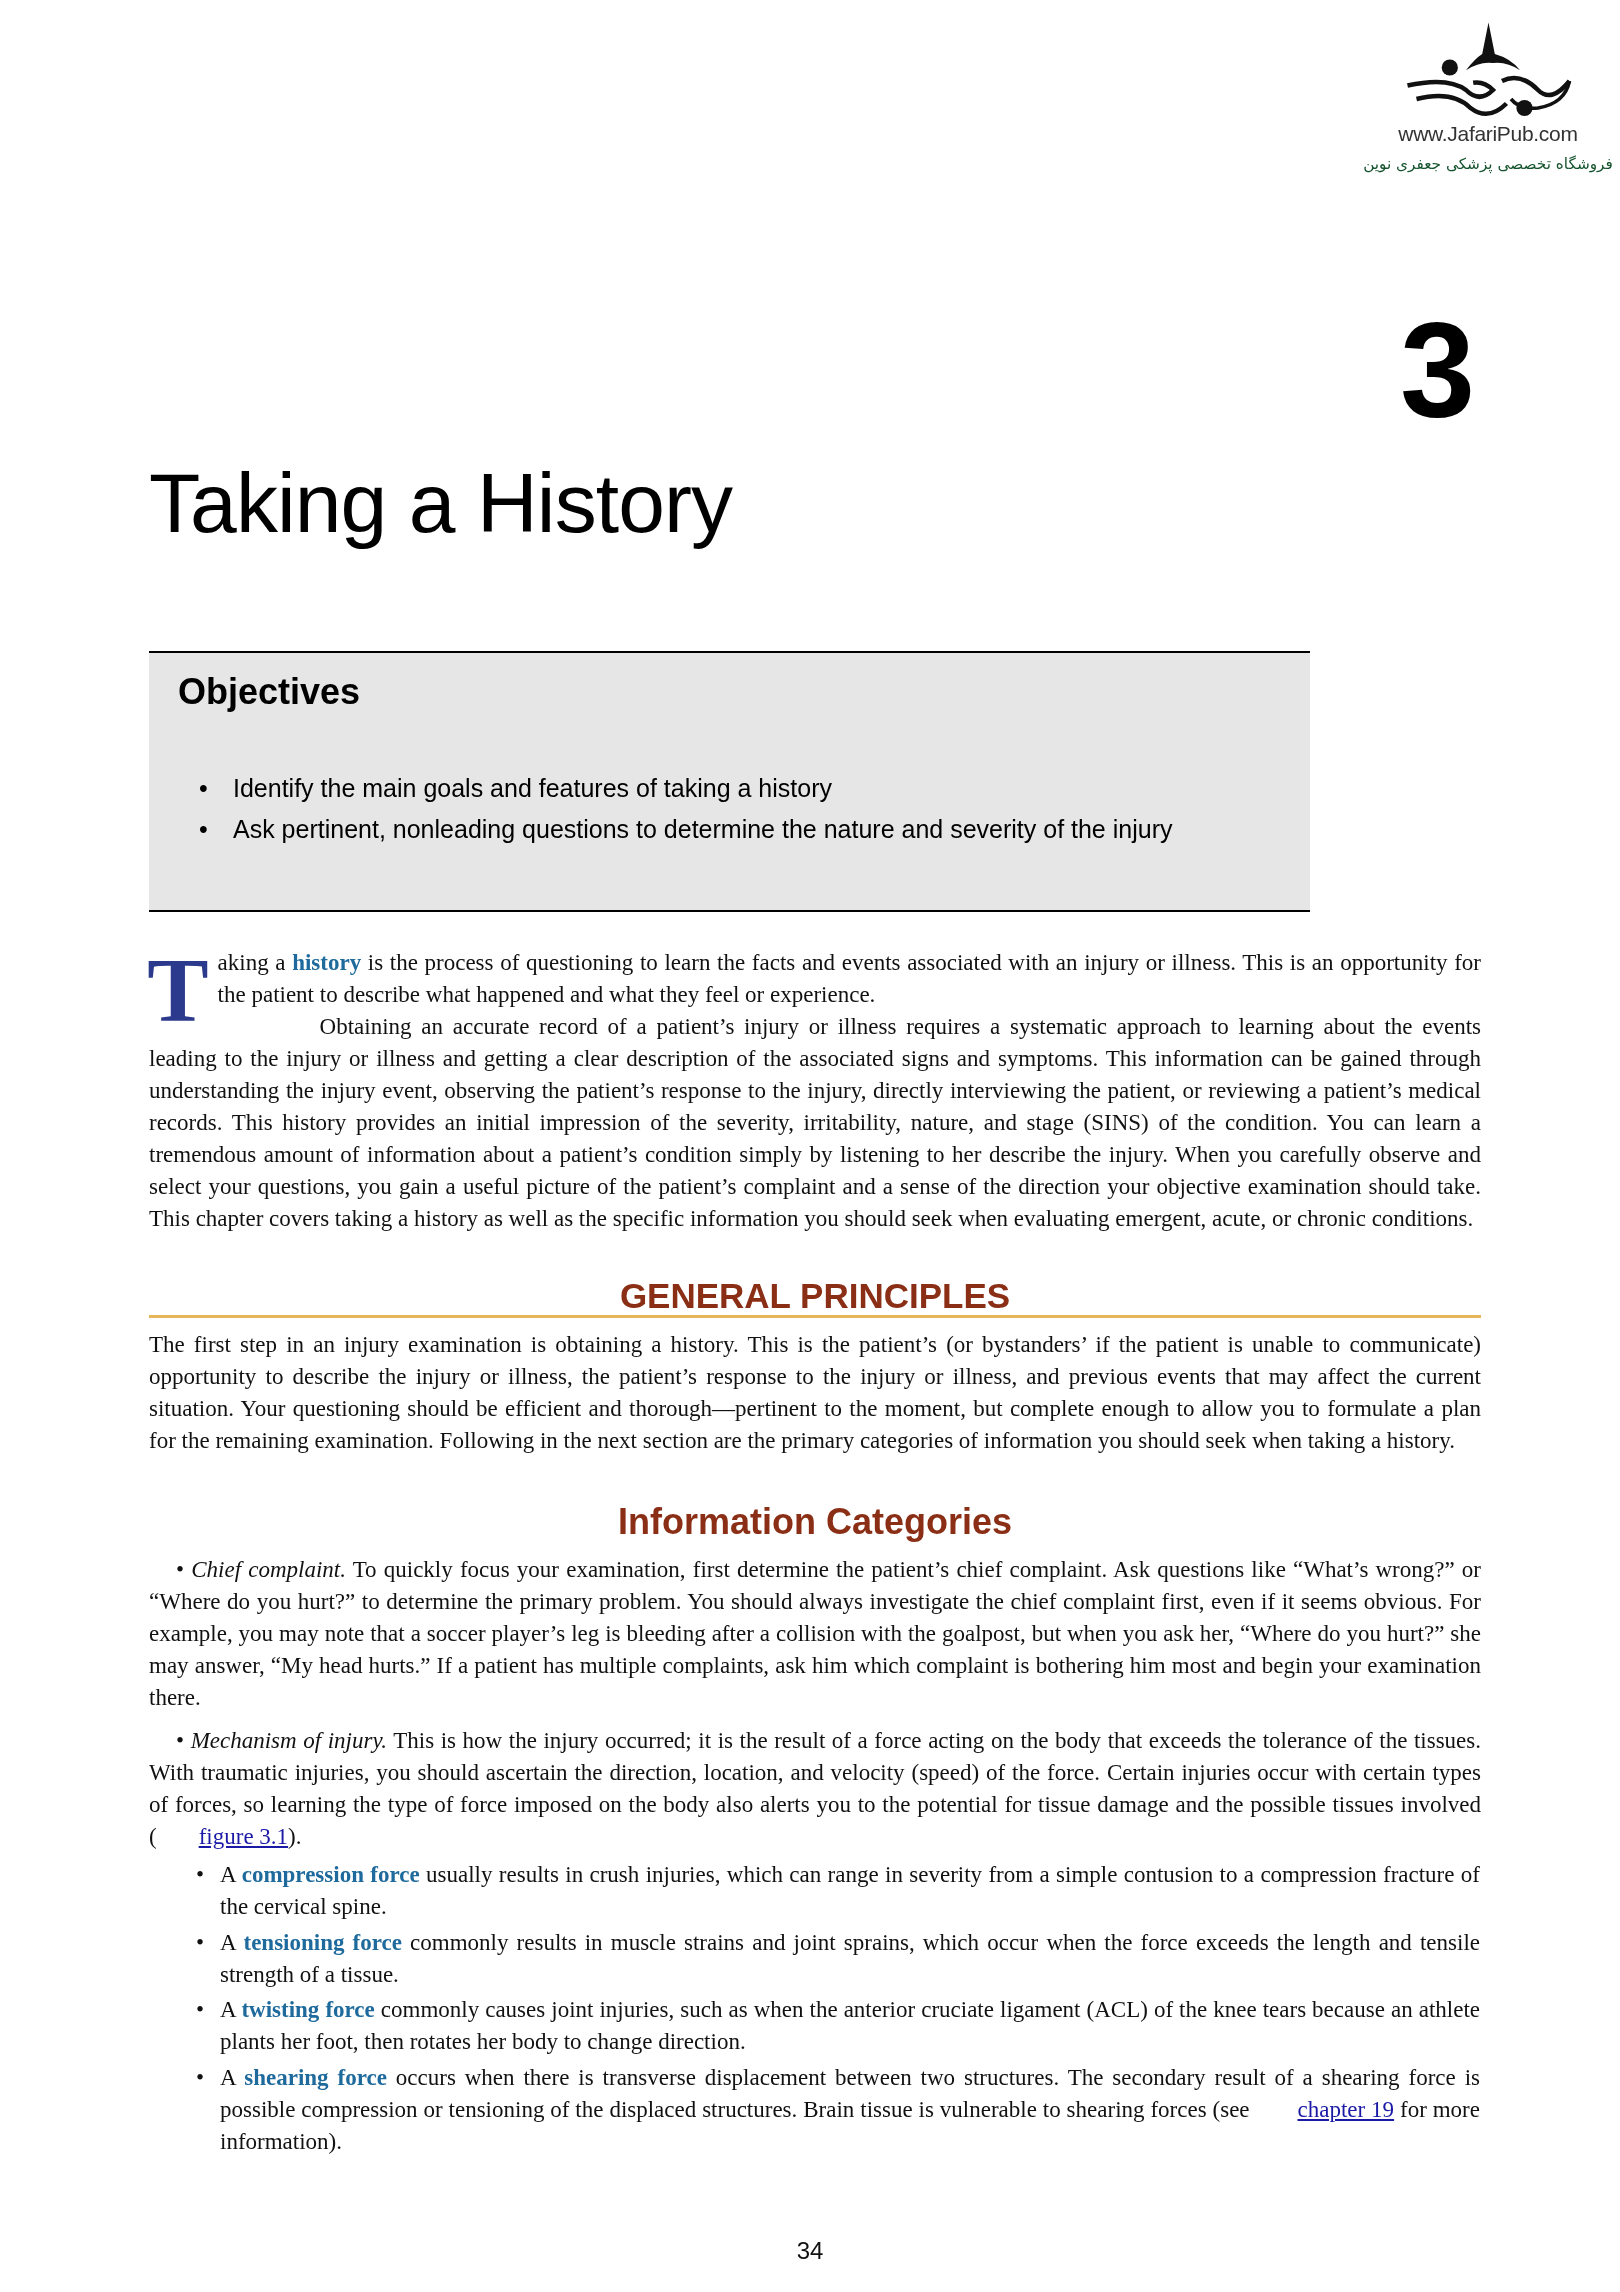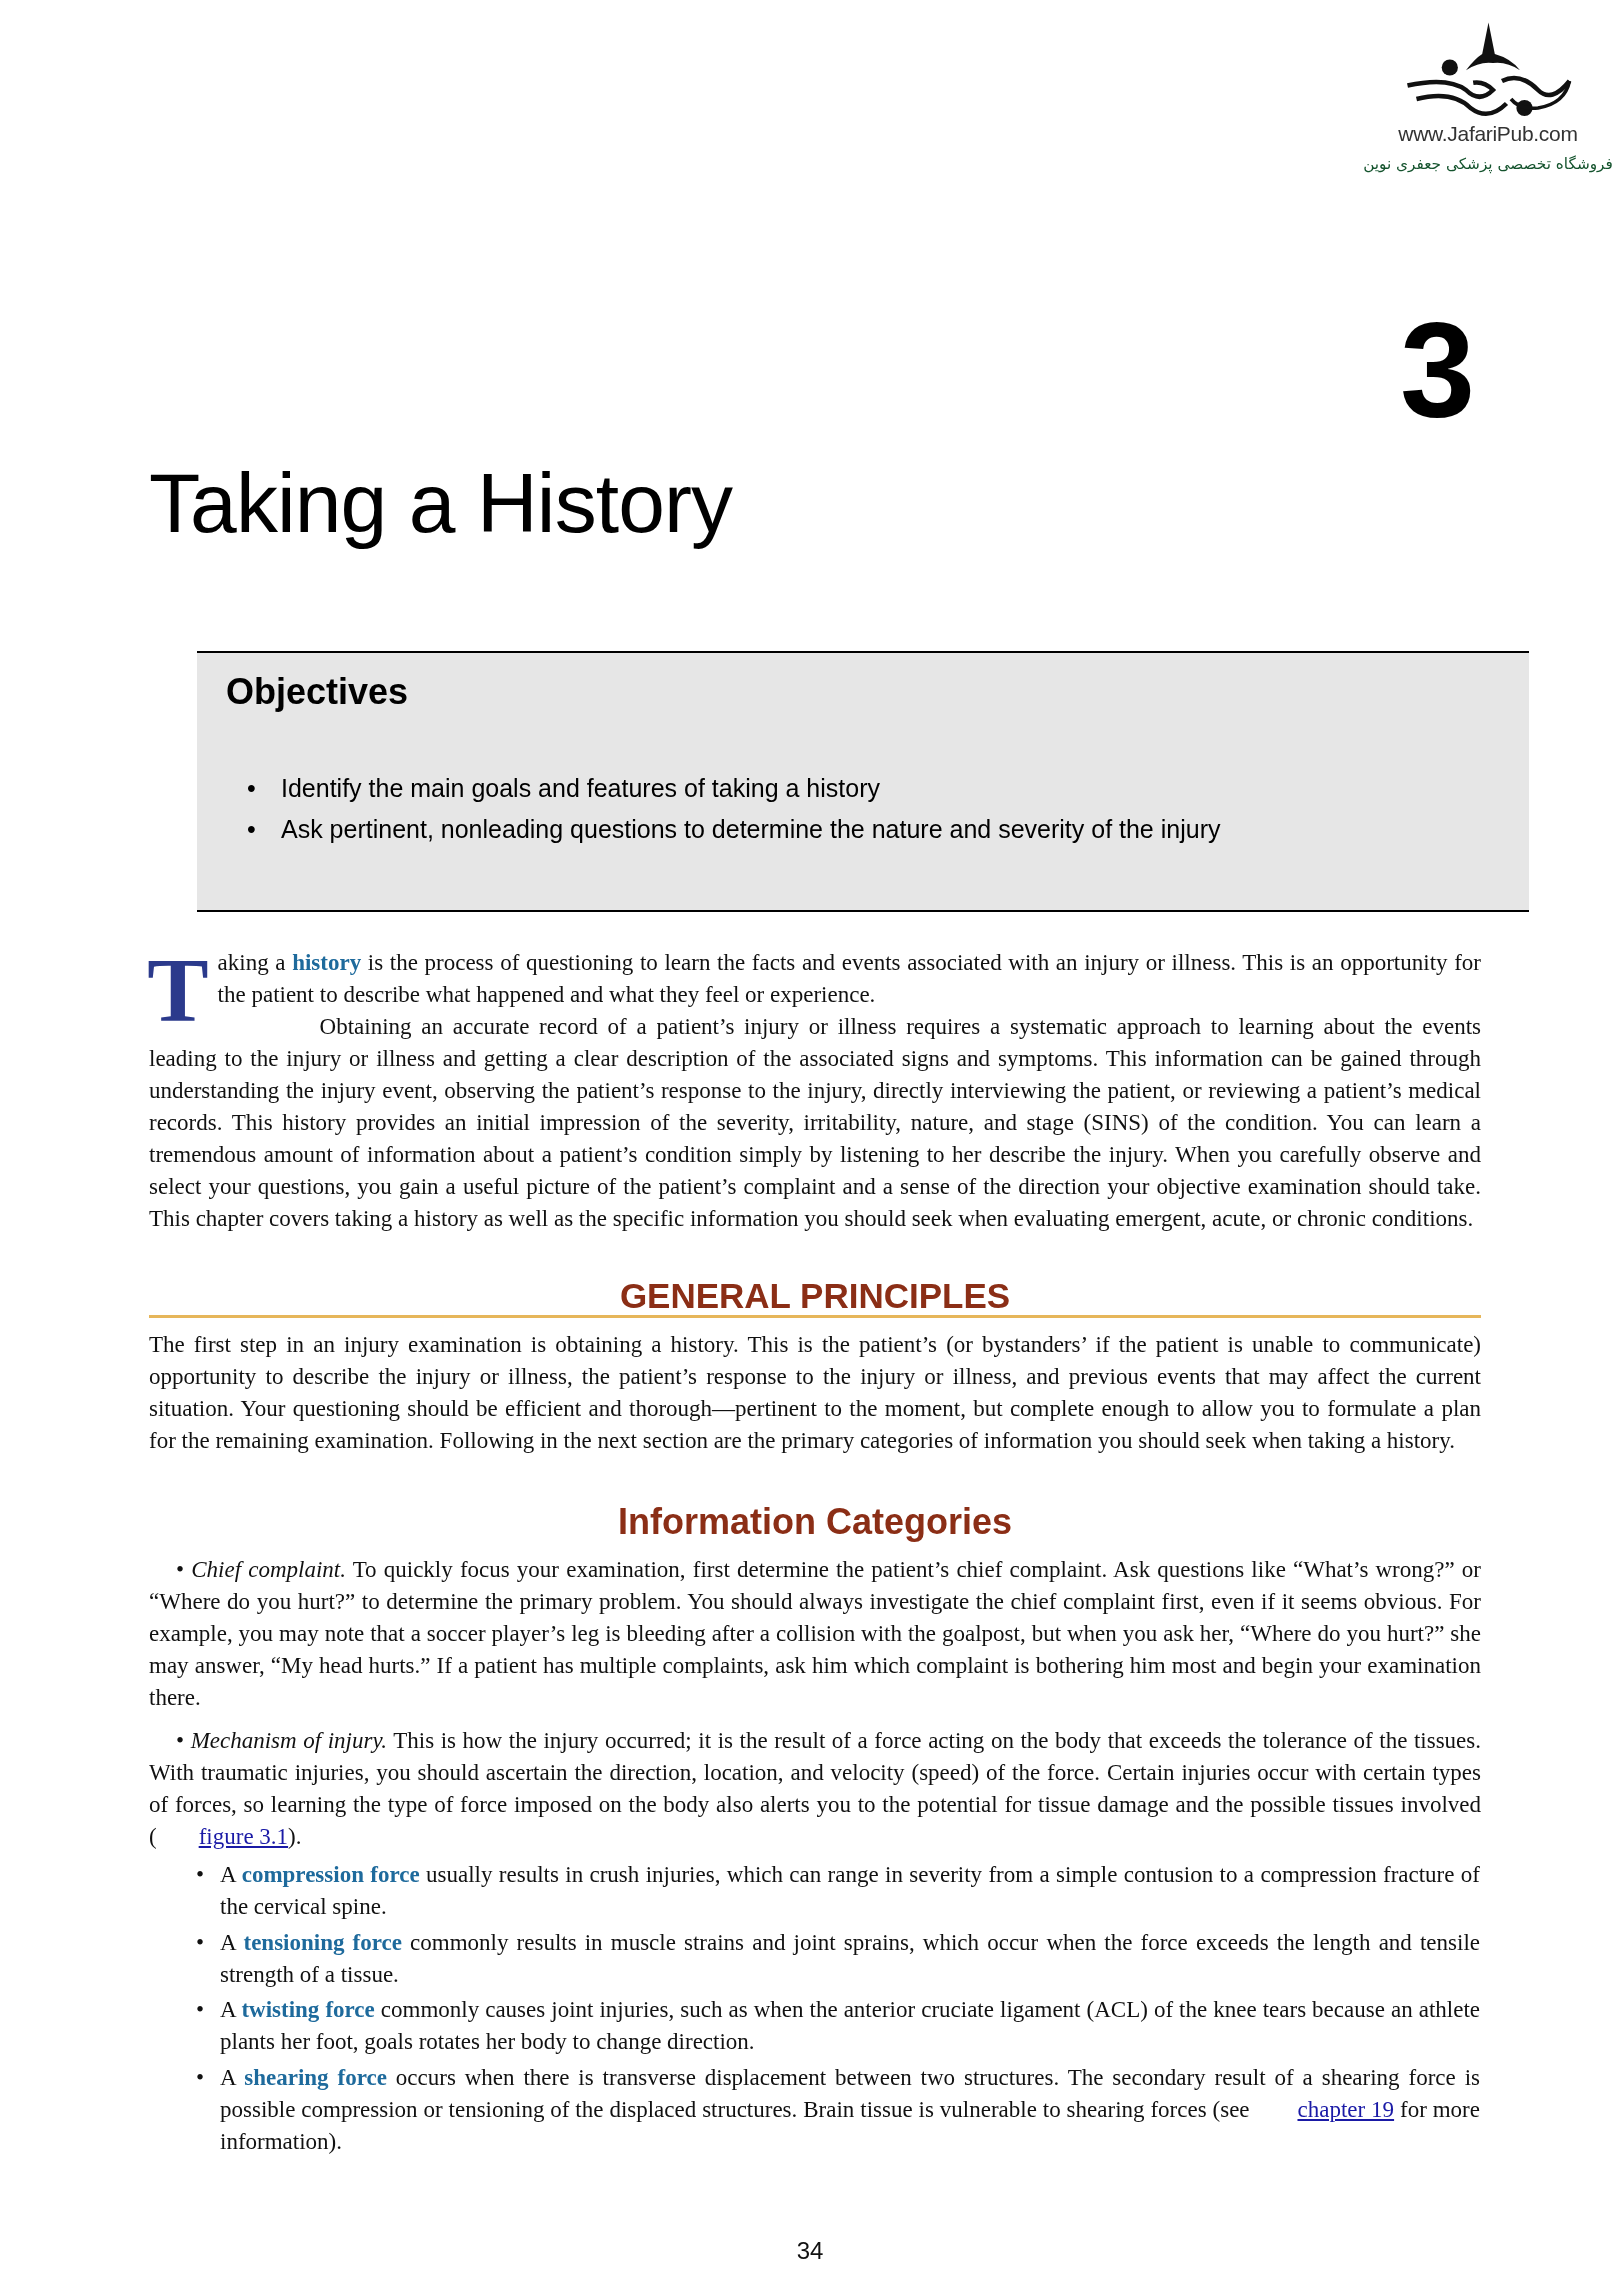--- a/index.html
+++ b/index.html
@@ -3,21 +3,21 @@
 <meta charset="utf-8">
 <style>
   html, body { margin: 0; padding: 0; background: #ffffff; }
   body { width: 1620px; height: 2293px; position: relative; overflow: hidden; color: #111; }
   .logo { position: absolute; left: 1344px; top: 18px; width: 288px; height: 171px; text-align: center; }
   .logo svg { display: block; margin: 0 auto; }
   .logo-url { font-family: "Liberation Sans", sans-serif; font-size: 21px; color: #333; margin-top: -3.6px; letter-spacing: -0.3px; }
   .logo-fa { font-family: "DejaVu Sans", sans-serif; font-size: 15.3px; color: #14532d; margin-top: 9px; direction: rtl; }
   .chapter-num { position: absolute; left: 1400px; top: 302px; font-family: "Liberation Sans", sans-serif; font-weight: bold; font-size: 135px; line-height: 1; color: #000; }
   .chapter-title { position: absolute; left: 149px; top: 461px; font-family: "Liberation Sans", sans-serif; font-weight: normal; font-size: 84px; line-height: 1; color: #000; margin: 0; letter-spacing: -0.9px; }
-  .objectives { position: absolute; left: 149px; top: 651px; width: 1332px; height: 261px; background: #e6e6e6; border-top: 2.7px solid #000; border-bottom: 2.7px solid #000; box-sizing: border-box; font-family: "Liberation Sans", sans-serif; margin-left: 48px; }
+  .objectives { position: absolute; left: 149px; top: 651px; width: 1161px; height: 261px; background: #e6e6e6; border-top: 2.7px solid #000; border-bottom: 2.7px solid #000; box-sizing: border-box; font-family: "Liberation Sans", sans-serif; }
   .objectives h2 { margin: 0; position: absolute; left: 29px; top: 18px; font-size: 36px; font-weight: bold; color: #000; }
   .objectives .intro { position: absolute; left: 32px; top: 77px; font-size: 25px; color: #000; }
   .objectives ul { position: absolute; left: 50px; top: 115px; margin: 0; padding: 0; list-style: none; }
   .objectives li { font-size: 25px; line-height: 41px; color: #000; position: relative; padding-left: 34px; }
   .objectives li::before { content: "\2022"; position: absolute; left: 0; top: 0; font-size: 25px; }
   .body-text { font-family: "Liberation Serif", serif; font-size: 23px; line-height: 32px; color: #111; text-align: justify; text-align-last: left; }
   .intro-block { position: absolute; left: 149px; top: 947px; width: 1332px; }
   .dropcap { float: left; font-family: "Liberation Serif", serif; font-weight: bold; font-size: 92px; line-height: 72px; color: #2b3a8c; margin: 7.2px 9px 0 -1.8px; height: 68px; }
   .kw { color: #1e6a9c; font-weight: bold; }
   .indent { text-indent: 102px; }
@@ -81,18 +81,18 @@
   <p><span class="lead">•</span>&nbsp;<i>Chief complaint.</i><span> To quickly focus your examination, first determine the patient’s chief complaint. Ask questions like “What’s wrong?” or “Where do you hurt?” to determine the primary problem. You should always investigate the chief complaint first, even if it seems obvious. For example, you may note that a soccer player’s leg is bleeding after a collision with the goalpost, but when you ask her, “Where do you hurt?” she may answer, “My head hurts.” If a patient has multiple complaints, ask him which complaint is bothering him most and begin your examination there.</span></p>
 </div>
 
 <div class="moi-block body-text">
   <p><span class="lead">•</span>&nbsp;<i>Mechanism of injury.</i><span> This is how the injury occurred; it is the result of a force acting on the body that exceeds the tolerance of the tissues. With traumatic injuries, you should ascertain the direction, location, and velocity (speed) of the force. Certain injuries occur with certain types of forces, so learning the type of force imposed on the body also alerts you to the potential for tissue damage and the possible tissues involved (</span><a class="link">figure 3.1</a><span>).</span></p>
 </div>
 
 <ul class="force-list body-text">
   <li><span>A </span><span class="kw">compression force</span><span> usually results in crush injuries, which can range in severity from a simple contusion to a compression fracture of the cervical spine.</span></li>
   <li><span>A </span><span class="kw">tensioning force</span><span> commonly results in muscle strains and joint sprains, which occur when the force exceeds the length and tensile strength of a tissue.</span></li>
-  <li><span>A </span><span class="kw">twisting force</span><span> commonly causes joint injuries, such as when the anterior cruciate ligament (ACL) of the knee tears because an athlete plants her foot, goals rotates her body to change direction.</span></li>
+  <li><span>A </span><span class="kw">twisting force</span><span> commonly causes joint injuries, such as when the anterior cruciate ligament (ACL) of the knee tears because an athlete plants her foot, then rotates her body to change direction.</span></li>
   <li><span>A </span><span class="kw">shearing force</span><span> occurs when there is transverse displacement between two structures. The secondary result of a shearing force is possible compression or tensioning of the displaced structures. Brain tissue is vulnerable to shearing forces (see </span><a class="link">chapter 19</a><span> for more information).</span></li>
 </ul>
 
 <div class="page-num">34</div>
 
 
 </body></html>

